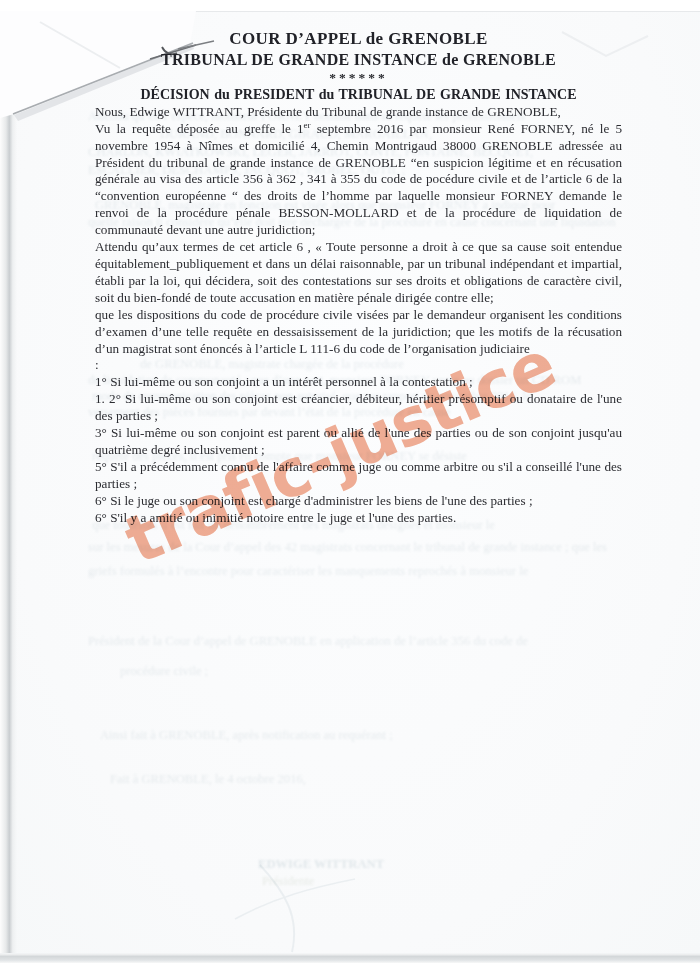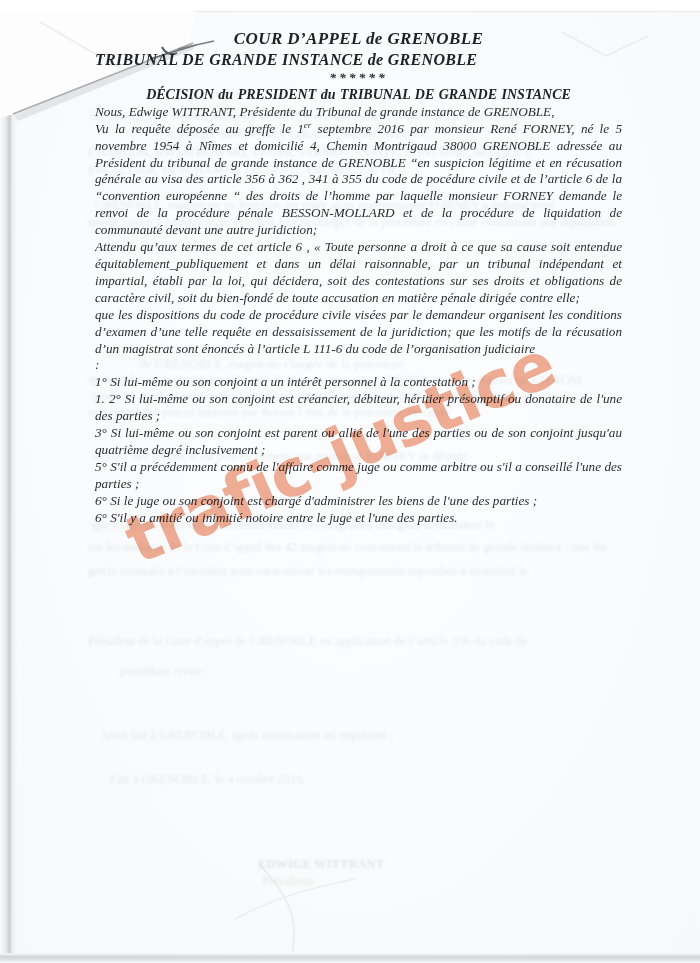--- a/index.html
+++ b/index.html
@@ -29,23 +29,23 @@
   .crease-tr{position:absolute;left:560px;top:28px;width:90px;height:34px;}
   
   .content{
     position:absolute;left:95px;top:0;width:527px;
     padding-top:16px;
     color:#2b2c31;
     font-size:13.2px;line-height:16.9px;
     text-align:justify;
     z-index:3;
   }
-  .content p{margin:0;font-style:italic;}
+  .content p{margin:0;}
   .h1{font-size:17px;line-height:21px;font-weight:bold;text-align:center;letter-spacing:.4px;color:#212228;}
-  .h2{font-size:16px;line-height:21px;font-weight:bold;letter-spacing:.3px;color:#212228;}
+  .h2{font-size:16px;line-height:21px;font-weight:bold;text-align:center;letter-spacing:.3px;color:#212228;}
   .stars{margin-top:17px;text-align:center;font-weight:bold;font-size:13.5px;letter-spacing:3px;color:#2a2b30;}
   .decision{margin-top:19px;text-align:center;font-weight:bold;font-size:14px;word-spacing:1px;color:#212228;}
   .p-intro{margin-top:34px;}
   .p-vu{margin-top:29px;}
   .p-att6{margin-top:31px;}
   .p-disp{margin-top:16px;}
   .colon-line{display:block;}
   .item{margin-top:10px;}
   .p-closing{margin-top:18px;}
   sup{font-size:9px;line-height:0;}

